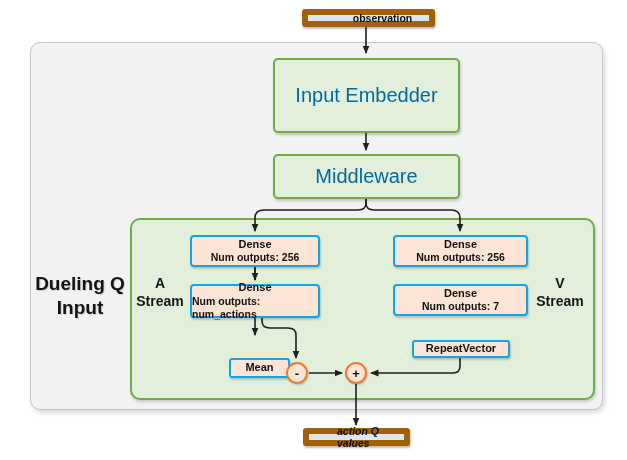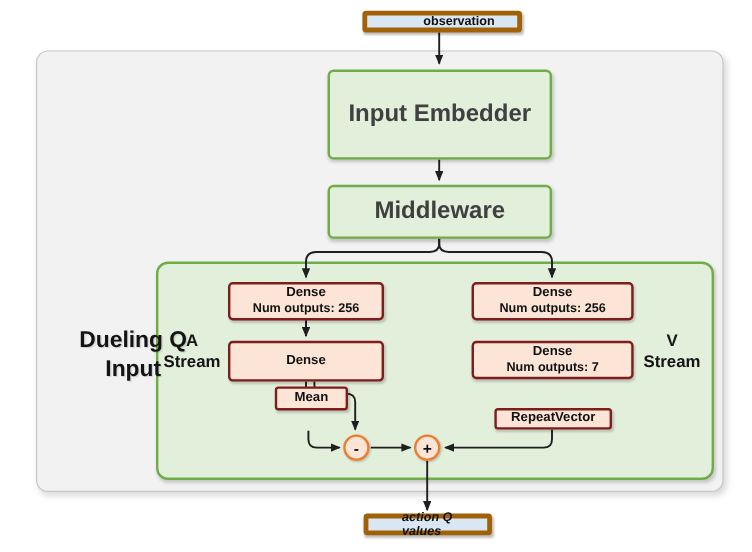--- a/index.html
+++ b/index.html
@@ -17,47 +17,47 @@
   
   .dueling-container{
     left:130px;top:218px;width:465px;height:182px;
     background:#e2efda;border:2px solid #70ad47;border-radius:10px;
     box-shadow:1px 2px 3px rgba(0,0,0,0.18);
   }
 
   .box-green{
     background:#e2efda;border:2px solid #70ad47;border-radius:5px;
     display:flex;align-items:center;justify-content:center;
-    font-weight:bold;color:#404040;box-shadow:1px 2px 3px rgba(0,0,0,0.2);
+    font-weight:normal;color:#0369a1;box-shadow:1px 2px 3px rgba(0,0,0,0.2);
   }
   .box-blue{
-    background:#d9e7f5;border:4px solid #a16207;border-radius:3px;
+    background:#d9e7f5;border:6px solid #a16207;border-radius:3px;
     display:flex;align-items:center;justify-content:center;
     font-weight:bold;font-size:10.5px;color:#111;
     box-shadow:1px 2px 2px rgba(0,0,0,0.25);
     padding-left:28px;
   }
   .box-orange{
-    background:#fce4d6;border:2px solid #7f1d1d;border-radius:4px;
+    background:#fce4d6;border:2px solid #0ea5e9;border-radius:4px;
     display:flex;flex-direction:column;align-items:center;justify-content:center;
     color:#111;line-height:1.25;box-shadow:1px 2px 2px rgba(0,0,0,0.18);
   }
   .box-orange .t{font-weight:bold;font-size:11px;}
   .box-orange .s{font-weight:bold;font-size:10.5px;}
 
   .op-circle{
     width:22px;height:22px;border-radius:50%;
     background:#fce4d6;border:2px solid #ed7d31;
     display:flex;align-items:center;justify-content:center;
     font-weight:bold;font-size:13px;color:#111;line-height:1;
     box-shadow:1px 1px 2px rgba(0,0,0,0.2);
   }
 
   .big-label{font-weight:bold;font-size:19px;color:#141414;text-align:center;line-height:1.25;
-    text-shadow:1px 1px 1px rgba(0,0,0,0.15);margin-left:31px;}
+    text-shadow:1px 1px 1px rgba(0,0,0,0.15);}
   .stream-label{font-weight:bold;font-size:14px;color:#141414;text-align:center;line-height:1.3;}
 
   .ie-text{font-size:20px;}
   .mw-text{font-size:20px;}
 
   svg.wires{left:0;top:0;width:627px;height:460px;pointer-events:none;}
 </style>
 </head>
 <body>
 
@@ -117,22 +117,23 @@
     <div>V</div>
     <div>Stream</div>
   </div>
 
   <div class="abs box-orange" style="left:190px;top:235px;width:130px;height:32px;">
     <span class="t">Dense</span>
     <span class="s">Num outputs: 256</span>
   </div>
   <div class="abs box-orange" style="left:190px;top:284px;width:130px;height:34px;">
     <span class="t">Dense</span>
+    <span class="s">Num outputs: num_actions</span>
   </div>
-  <div class="abs box-orange" style="left:229px;top:322px;width:61px;height:20px;border-radius:3px;">
+  <div class="abs box-orange" style="left:229px;top:358px;width:61px;height:20px;border-radius:3px;">
     <span class="t">Mean</span>
   </div>
 
   <div class="abs box-orange" style="left:393px;top:235px;width:135px;height:32px;">
     <span class="t">Dense</span>
     <span class="s">Num outputs: 256</span>
   </div>
   <div class="abs box-orange" style="left:393px;top:284px;width:135px;height:32px;">
     <span class="t">Dense</span>
     <span class="s">Num outputs: 7</span>

